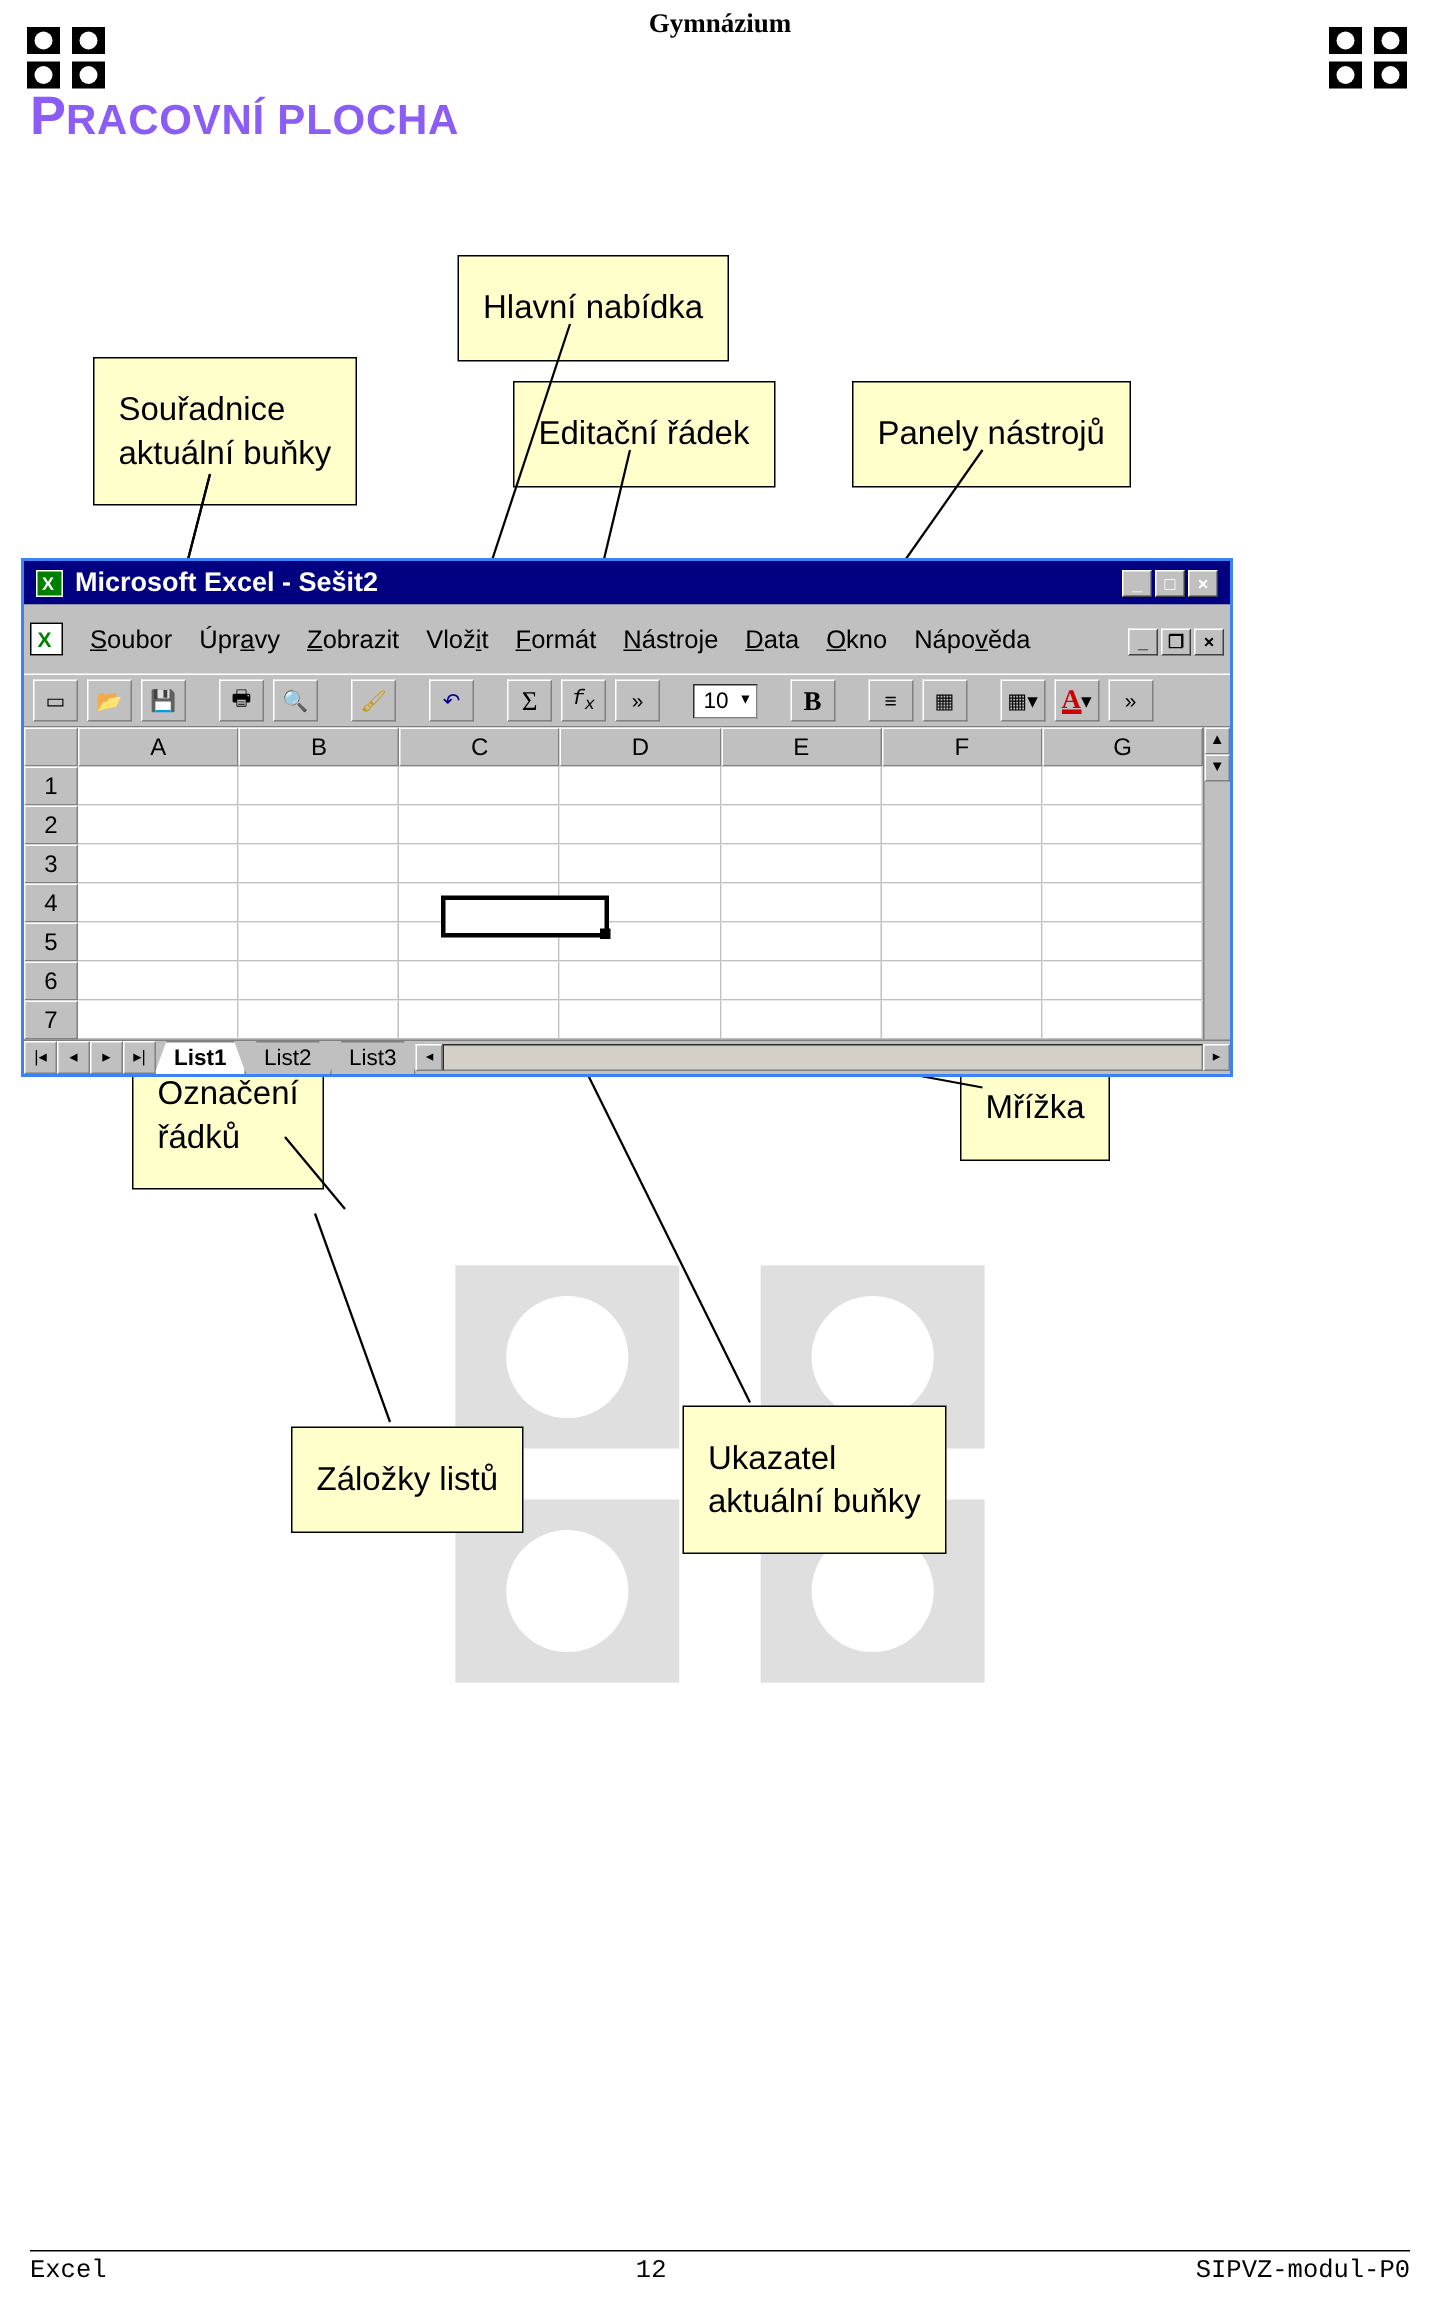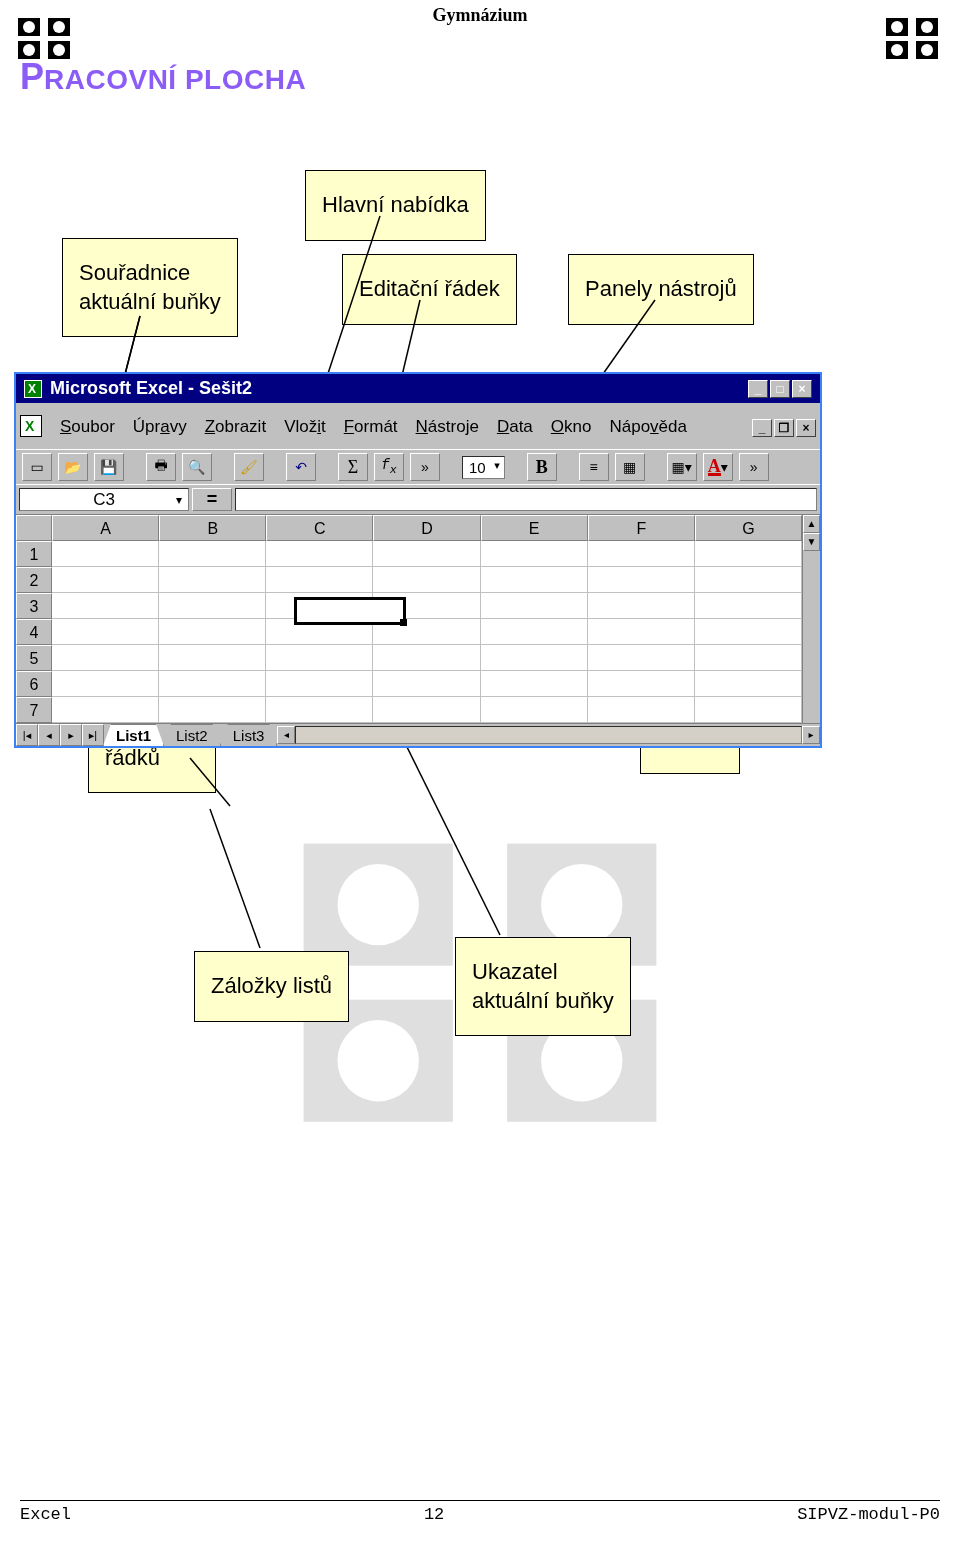--- a/index.html
+++ b/index.html
@@ -439,27 +439,20 @@
         <span>▦</span>
       </div>
     <div class="tsep"></div>
     <div class="tbtn">
         <span>▦▾</span>
       </div>
     <div class="tbtn"><span class="a-color">A</span>▾</div>
     <div class="tbtn more">»</div>
   </div>
 
-  <div class="formula-row">
-    <div class="name-box">
-        <span>C3</span>
-      </div>
-    <div class="eq-btn">=</div>
-    <div class="formula-input"></div>
-  </div>
 
   <div class="sheet">
     <div class="sheet-area">
       <div class="sheet-cols">
         <div class="col-head-row">
           <div class="corner"></div>
           <div class="colh">A</div>
           <div class="colh">B</div>
           <div class="colh">C</div>
           <div class="colh">D</div>

